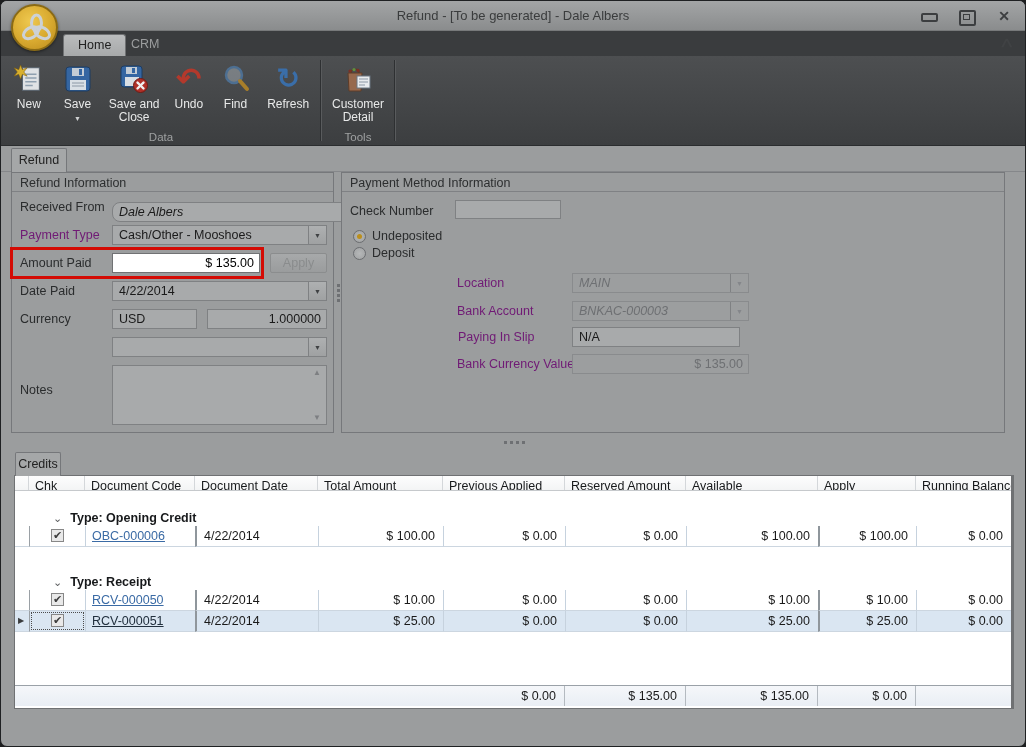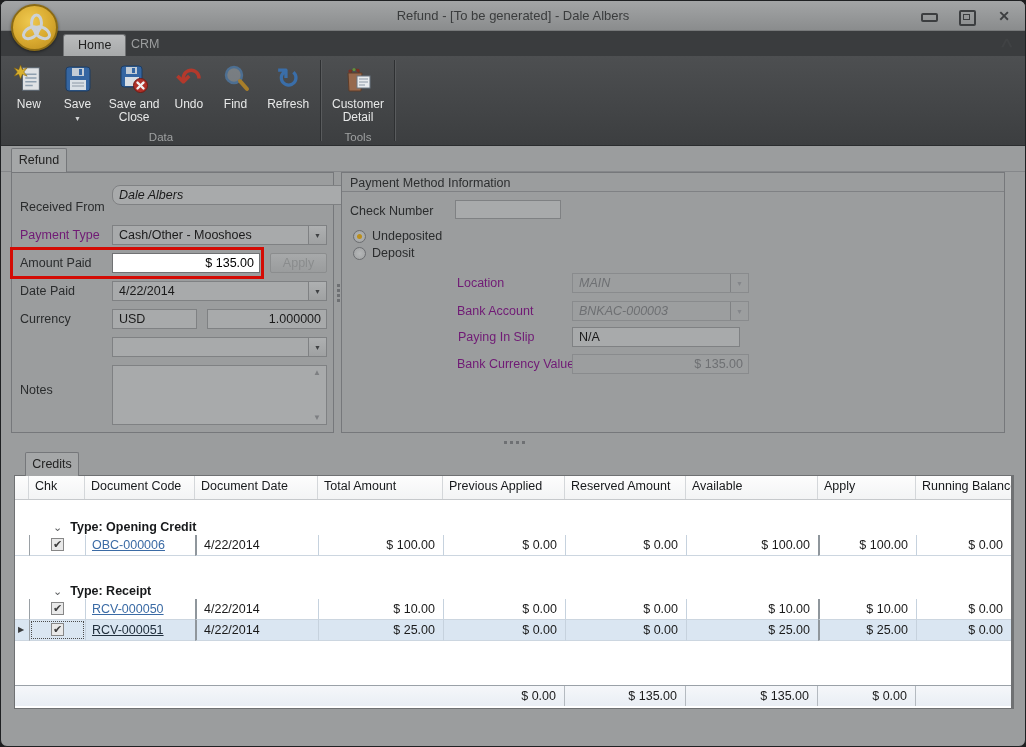--- a/index.html
+++ b/index.html
@@ -82,27 +82,27 @@
     display:flex; flex-direction:column; justify-content:space-between; align-items:center;
     font-size:8px; color:#7d7f82; }
   .vsplit-dots { position:absolute; left:336px; top:283px; width:4px; display:flex;
     flex-direction:column; gap:2px; }
   .vsplit-dots i, .hsplit-dots i { width:3px; height:3px; background:#6e7073; display:block; }
   .hsplit-dots { position:absolute; left:503px; top:440px; display:flex; gap:3px; }
   .highlight-box { position:absolute; left:9px; top:246px; width:254px; height:32px;
     border:3px solid #d40b04; z-index:10; }
 
   
-  .credits-tab { position:absolute; left:24px; top:451px; width:54px; height:24px;
+  .credits-tab { position:absolute; left:14px; top:451px; width:46px; height:24px;
     background:#a5a7a8; border:1px solid #75777a; border-bottom:none; border-radius:2px 2px 0 0;
     text-align:center; padding-top:4px; color:#222; z-index:2; }
   .credits-panel { position:absolute; left:13px; top:474px; width:1000px; height:234px;
     background:#ffffff; border:1px solid #6f7173; border-right:3px solid #6f7173; overflow:hidden; }
   .g-row { display:grid; grid-template-columns:14px 56px 110px 123px 125px 122px 121px 132px 98px 1fr; }
-  .g-head { height:24px; background:linear-gradient(#fdfdfd,#f3f4f5); border-bottom:1px solid #c6c9cc; }
+  .g-head { height:15px; background:linear-gradient(#fdfdfd,#f3f4f5); border-bottom:1px solid #c6c9cc; }
   .g-head .hc { border-right:1px solid #d4d7da; padding:3px 0 0 6px; color:#17191b; overflow:hidden; white-space:nowrap; }
   .g-spacer18 { height:18px; } .g-spacer26 { height:26px; }
   .g-group { height:17px; display:flex; align-items:center; padding-left:38px; gap:8px;
     font-weight:bold; color:#17191b; }
   .g-group .chev { font-weight:normal; color:#5a5c5e; font-size:11px; line-height:8px; }
   .g-data { height:21px; }
   .g-data > div { border-bottom:1px solid #ccd6e0; border-left:1px solid #c6d2de;
     padding-top:3px; overflow:hidden; white-space:nowrap; }
   .g-data > div.gut { border-left:none; border-bottom:1px solid #ccd6e0; position:relative; }
   .g-data > div.chk { border-left:1px solid #9aa0a5; text-align:center; padding-top:2px; position:relative; }
@@ -249,22 +249,23 @@
         <span class="lbl">Customer Detail</span>
       </div>
       <div class="rgroup-caption">Tools</div>
     </div>
   </div>
 
   <div class="doc-tab">Refund</div>
   <div class="doc-tab-line"></div>
 
   <div class="panel" style="left:10px; top:171px; width:323px; height:261px;">
+    <div class="panel-caption">Refund Information</div>
     <div class="flabel" style="left:8px; top:27px;">Received From</div>
-    <div class="field" style="left:100px; top:12px; width:255px; font-style:italic;border-radius:8px;">Dale Albers</div>
+    <div class="field" style="left:100px; top:29px; width:255px; font-style:italic;border-radius:8px;">Dale Albers</div>
     <div class="flabel link" style="left:8px; top:55px;">Payment Type</div>
     <div class="field" style="left:100px; top:52px; width:215px;"><span>Cash/Other - Mooshoes</span>
       <span class="combo-arrow">▼</span></div>
     <div class="flabel" style="left:8px; top:83px;">Amount Paid</div>
     <div class="field white right" style="left:100px; top:80px; width:148px;">$ 135.00</div>
     <div class="apply-btn" style="left:258px; top:80px; width:57px; height:20px;">Apply</div>
     <div class="flabel" style="left:8px; top:111px;">Date Paid</div>
     <div class="field" style="left:100px; top:108px; width:215px;"><span>4/22/2014</span>
       <span class="combo-arrow">▼</span></div>
     <div class="flabel" style="left:8px; top:139px;">Currency</div>

